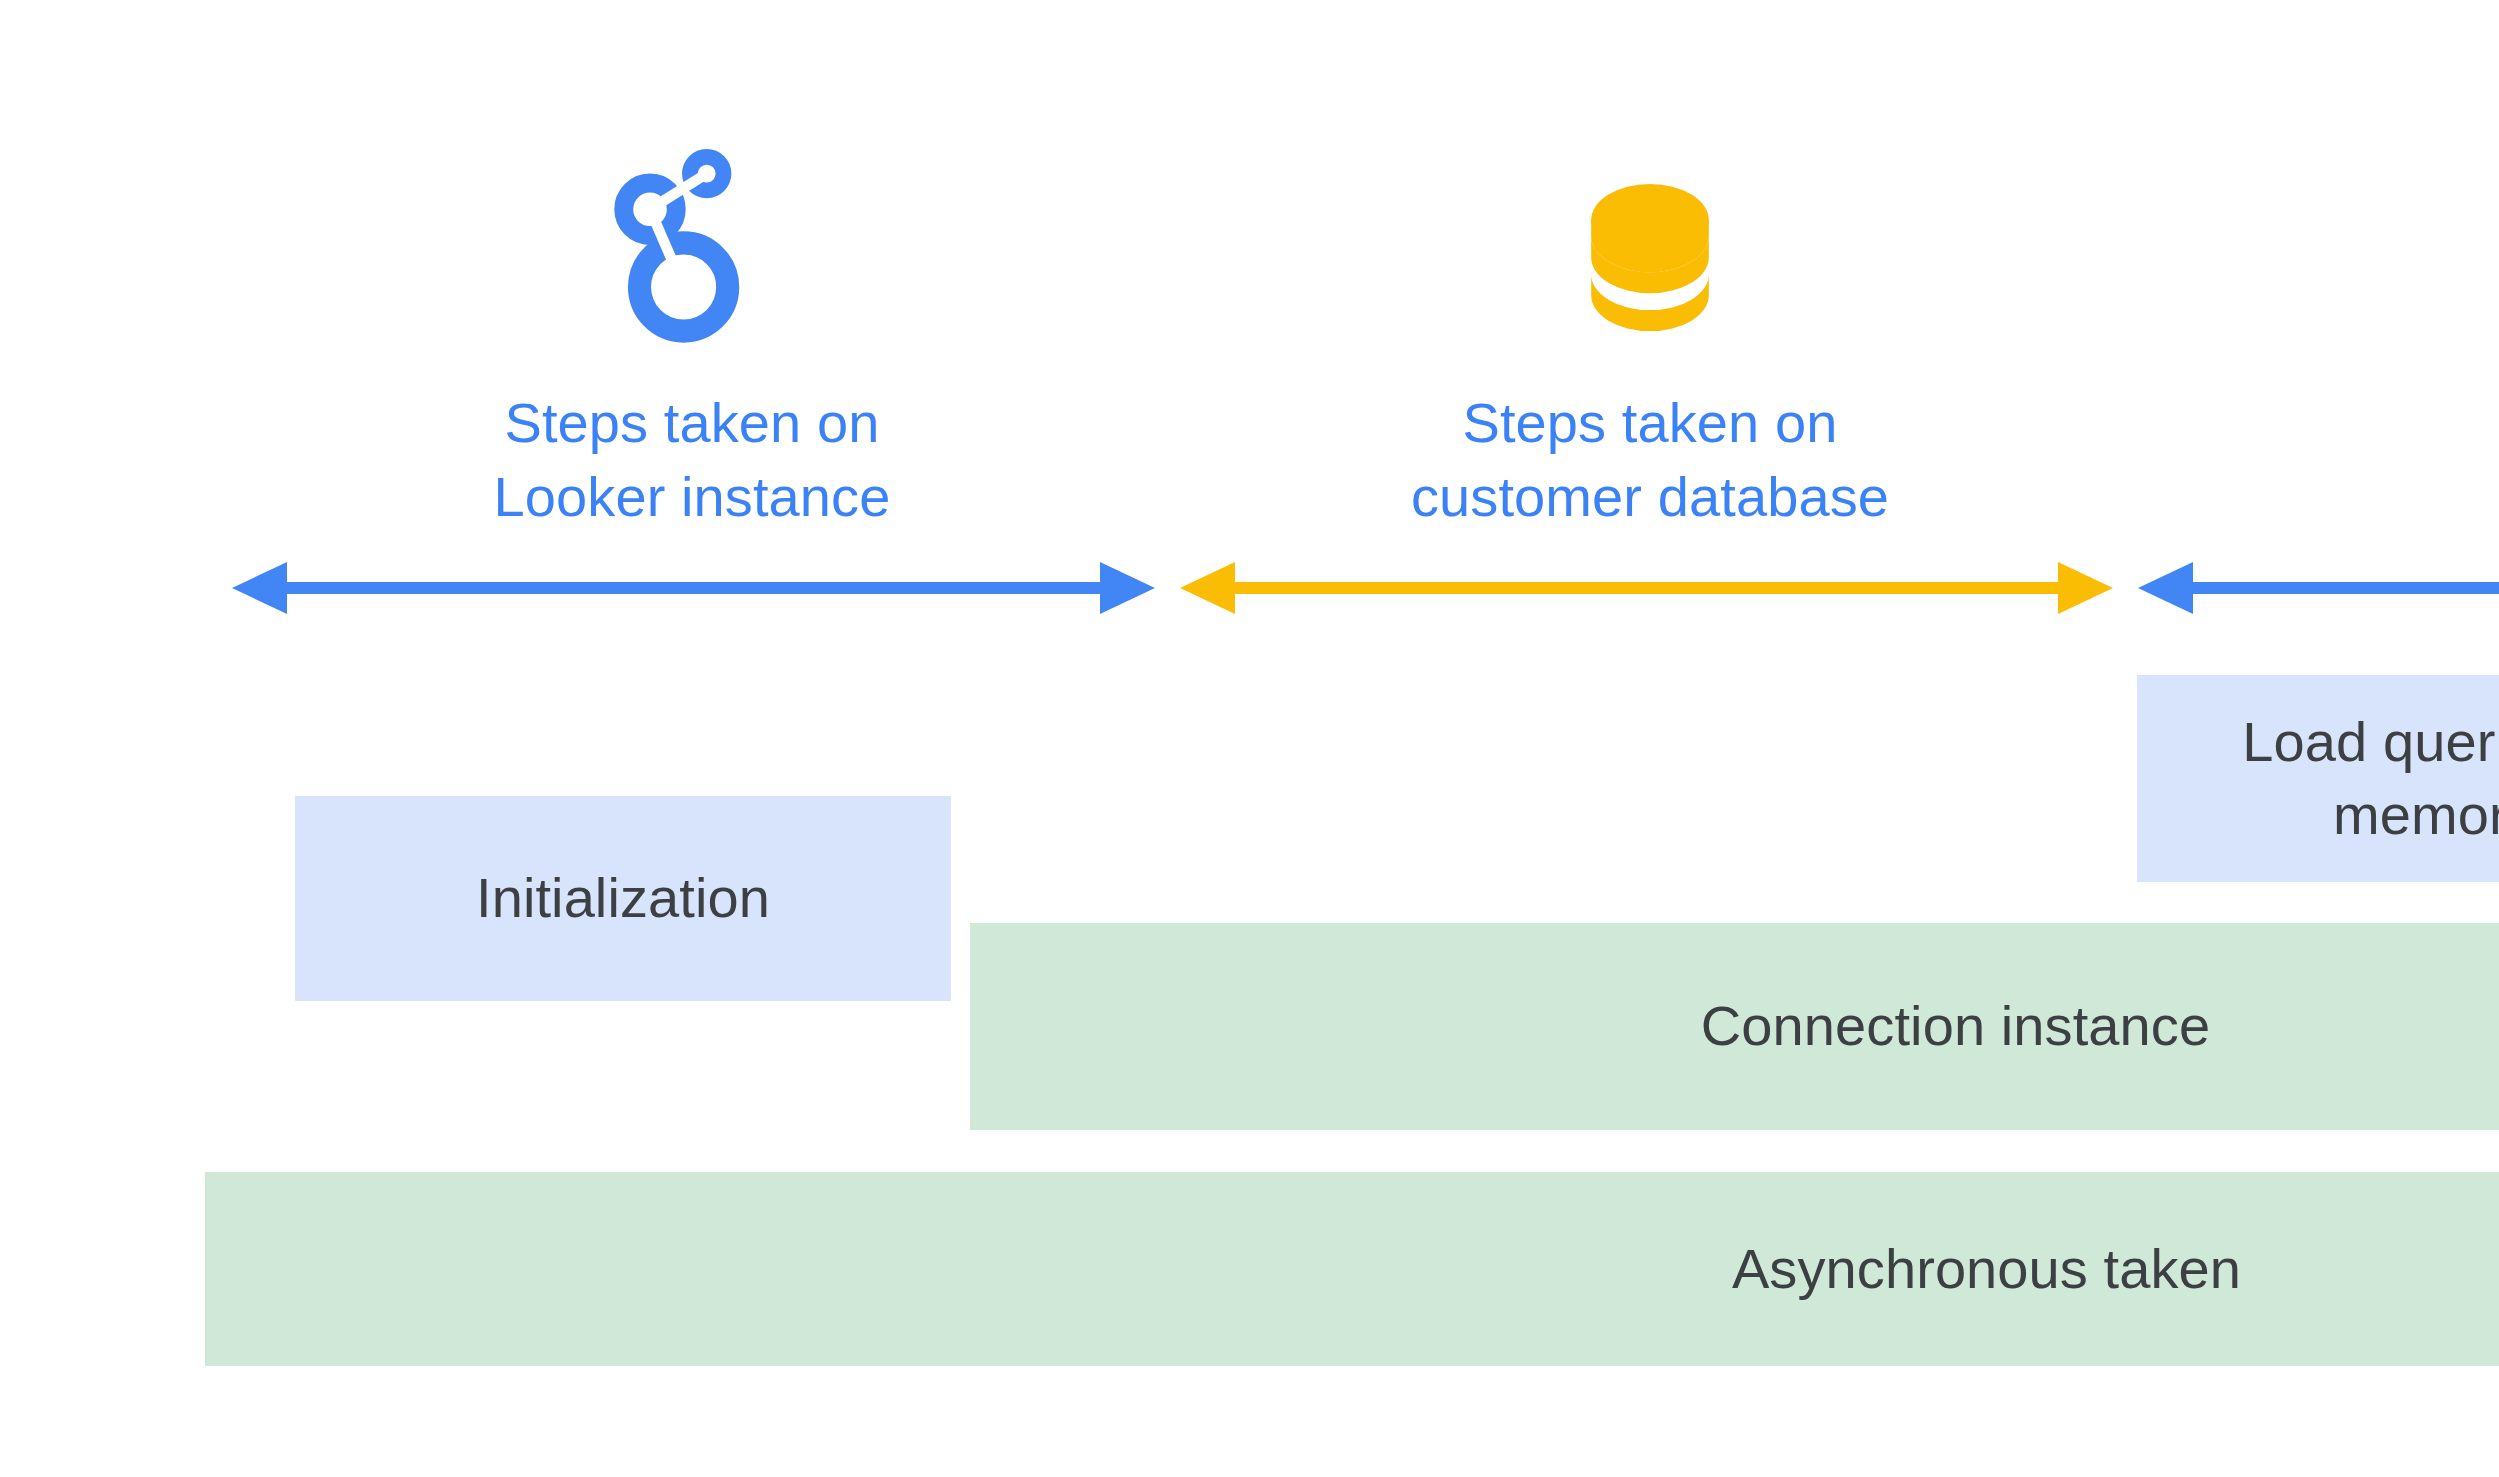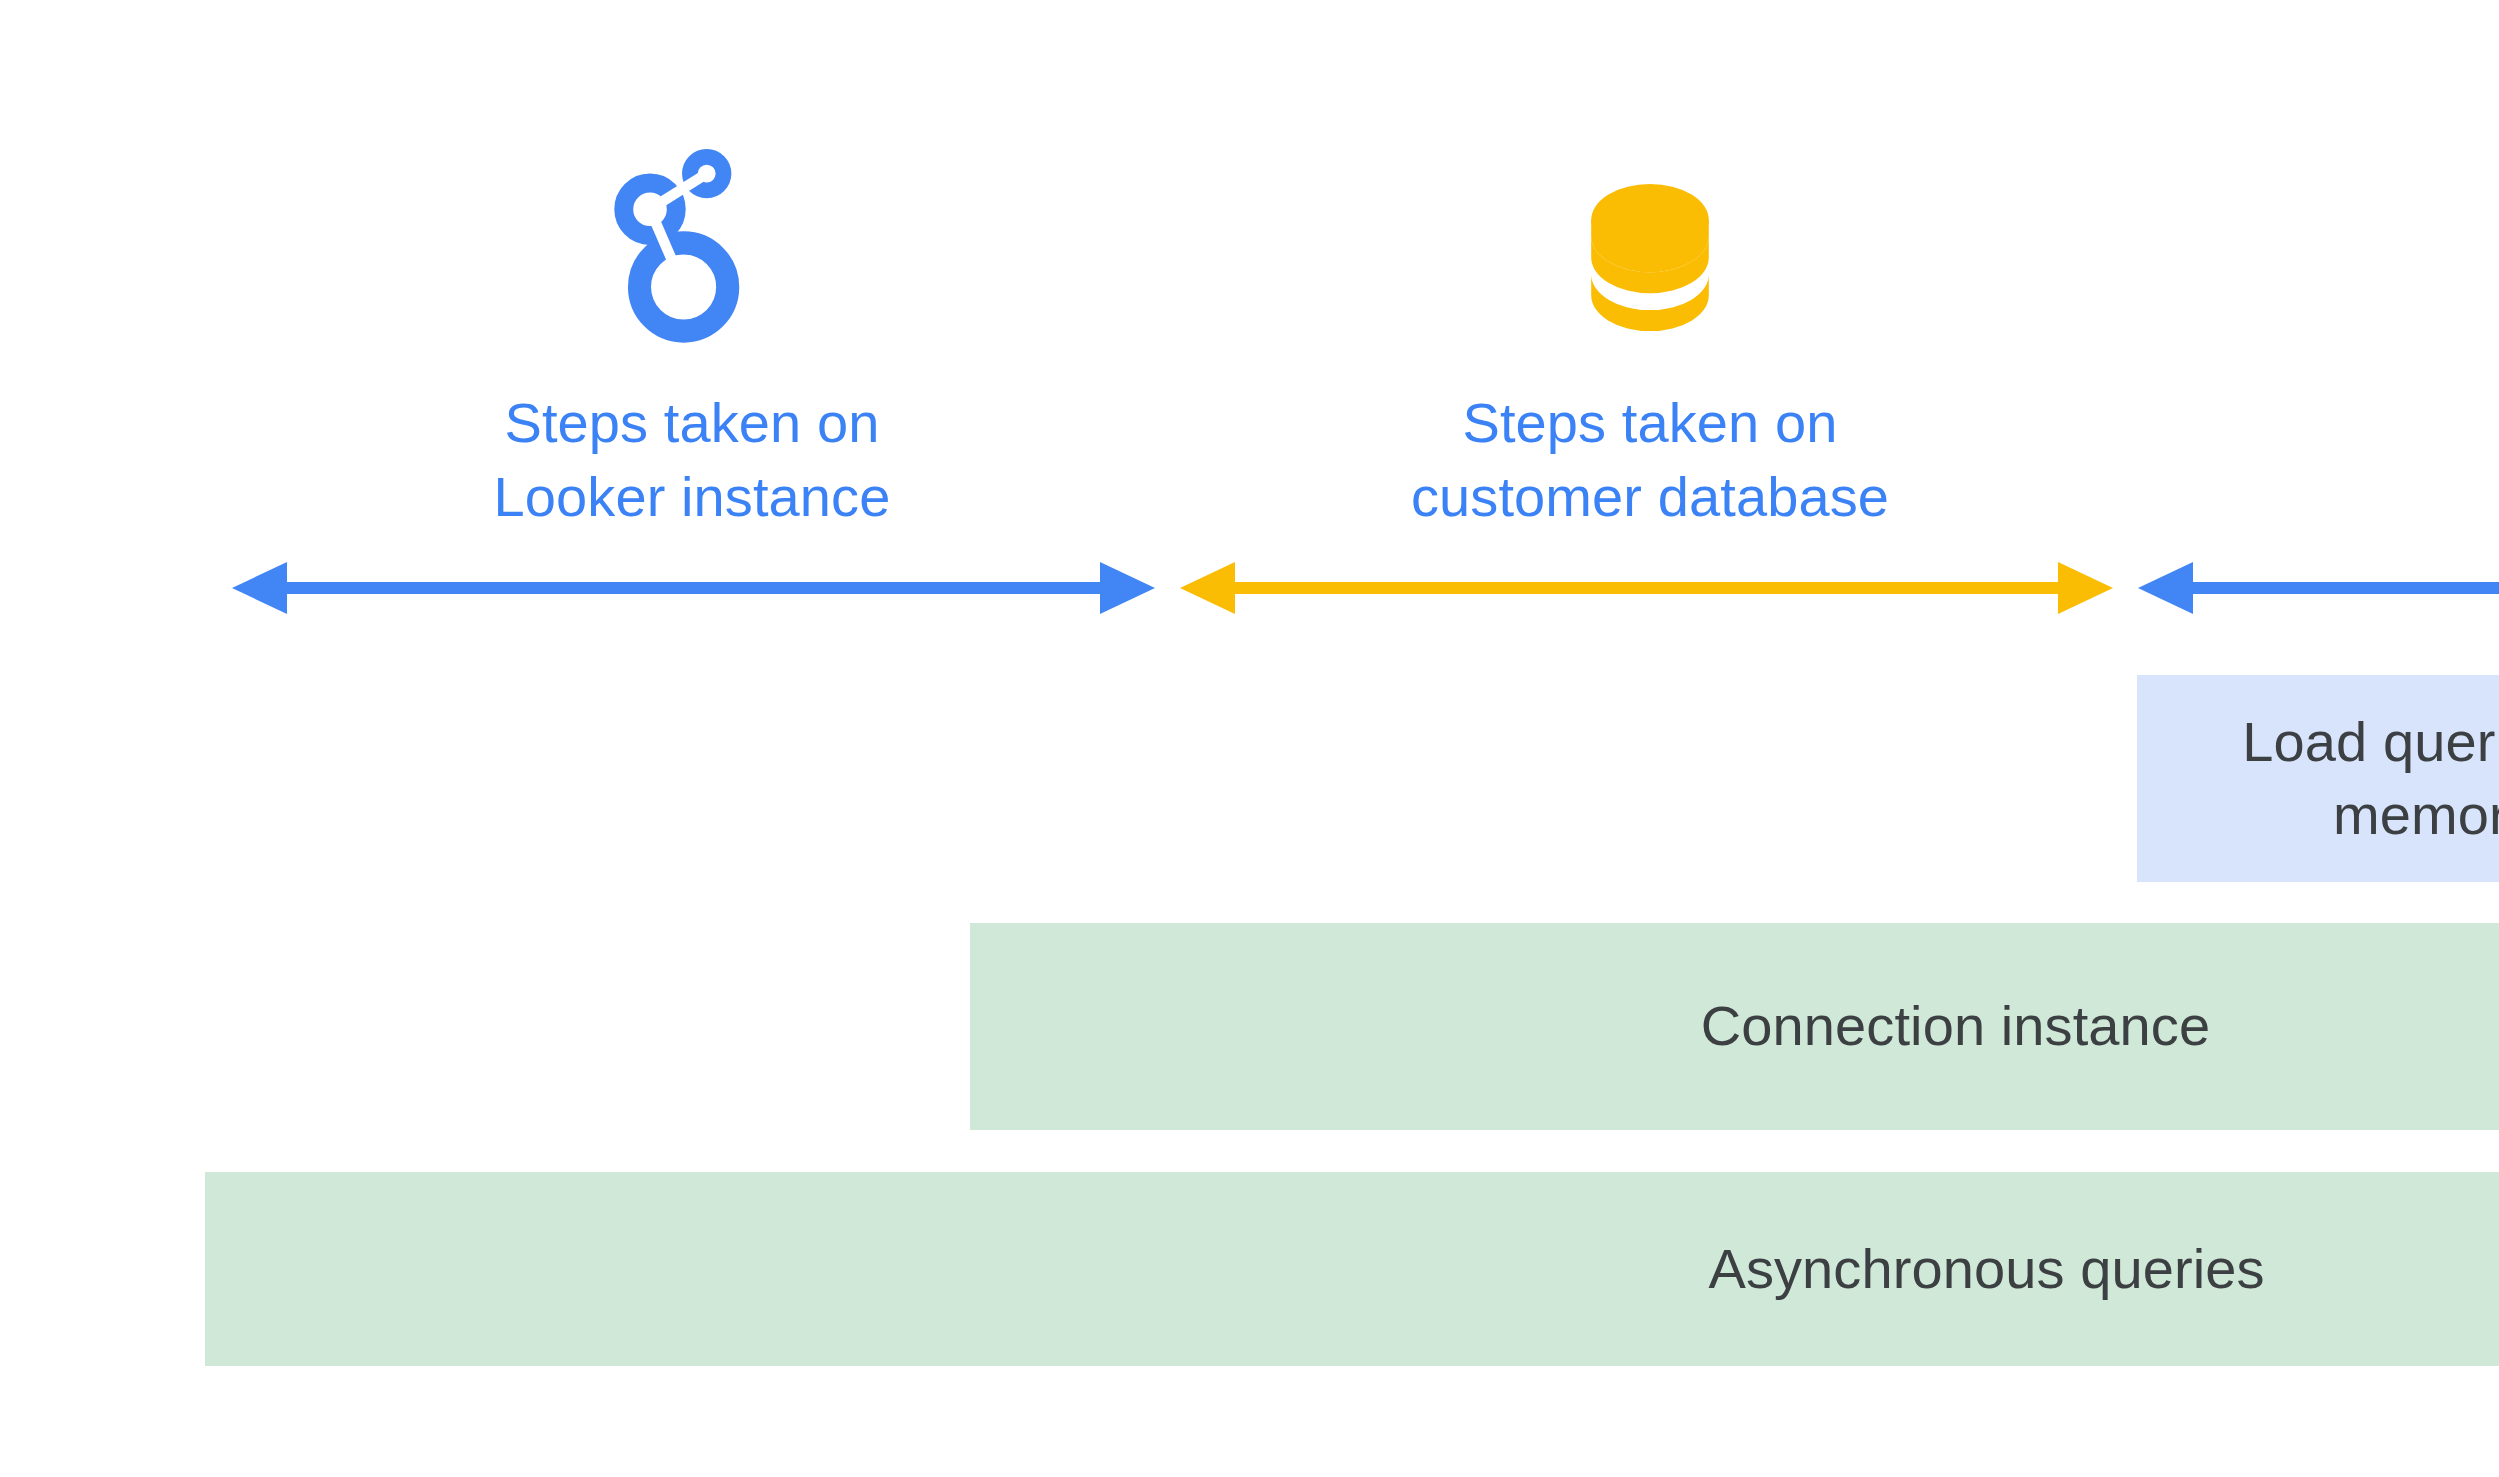--- a/index.html
+++ b/index.html
@@ -137,29 +137,32 @@
   </div>
 
   <div class="span-arrow" id="arrow-looker-right">
     <svg viewBox="0 0 3236 120" preserveAspectRatio="none" aria-hidden="true">
       <polygon points="0,60 110,8 110,112" fill="#4285f4"></polygon>
       <rect x="105" y="48" width="3026" height="24" fill="#4285f4"></rect>
       <polygon points="3236,60 3126,8 3126,112" fill="#4285f4"></polygon>
     </svg>
   </div>
 
+  <div class="phase-box box-blue" id="box-initialization">
+    <span>Initialization</span>
+  </div>
 
 
   <div class="phase-box box-blue" id="box-load-queries">
     <span>Load queries in
 memory</span>
   </div>
 
   <div class="phase-box box-green" id="box-connection">
     <span>Connection instance</span>
   </div>
 
   <div class="phase-box box-green" id="box-async-worker">
-    <span>Asynchronous queries</span>
+    <span>Asynchronous taken</span>
   </div>
 
 </div>
 
 
 </body></html>

